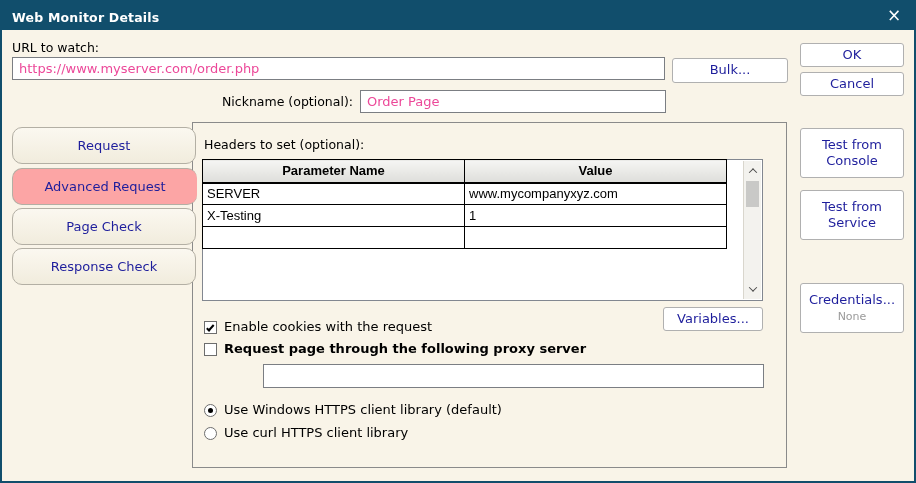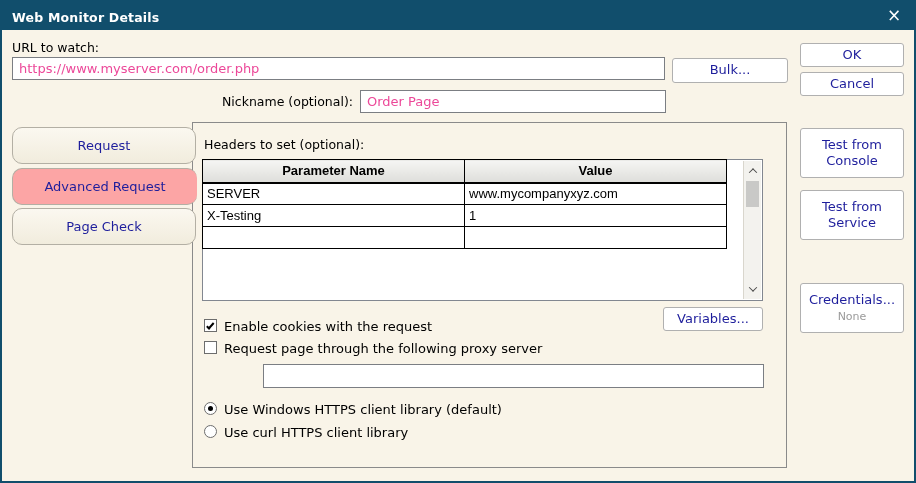--- a/index.html
+++ b/index.html
@@ -87,21 +87,21 @@
     position: absolute; left: 0; width: 100%; height: 16px;
     display: flex; align-items: center; justify-content: center; cursor: pointer;
   }
   .sb-arrow.up { top: 2px; }
   .sb-arrow.down { bottom: 2px; }
   .chev { width: 6px; height: 6px; border-left: 1.6px solid #4a4a4a; border-top: 1.6px solid #4a4a4a; }
   .chev.up { transform: rotate(45deg) translate(1px,1px); }
   .chev.down { transform: rotate(225deg) translate(1px,1px); }
   .sb-thumb { position: absolute; left: 2px; right: 2px; top: 20px; height: 26px; background: #c9c9c7; cursor: pointer; }
 
-  .opt-row { position: absolute; display: flex; align-items: flex-start; gap: 7px; }
+  .opt-row { position: absolute; display: flex; align-items: flex-end; gap: 7px; }
   .opt-row .txt { font-size: 13px; color: #000; white-space: nowrap; }
   .cb {
     width: 13px; height: 13px; background: #fff; border: 1px solid #6d6d6d;
     display: inline-flex; align-items: center; justify-content: center;
     flex: 0 0 auto; cursor: pointer;
   }
   .cb .mark { width: 8px; height: 4px; border-left: 2px solid #000; border-bottom: 2px solid #000; transform: rotate(-48deg) translate(0,-1px); }
   .radio {
     width: 13px; height: 13px; border-radius: 50%; background: #fff;
     border: 1px solid #6d6d6d; display: inline-flex; align-items: center; justify-content: center;
@@ -134,20 +134,21 @@
     <button class="btn stack" style="left:798px; top:253px; width:104px; height:50px;">
       <span>Credentials...</span>
       <span class="sub">None</span>
     </button>
 
     <div class="groupbox"></div>
 
     <div class="tab" style="top:97px;">Request</div>
     <div class="tab active" style="top:138px;">Advanced Request</div>
     <div class="tab" style="top:178px;">Page Check</div>
+    <div class="tab" style="top:218px;">Response Check</div>
 
     <span class="lbl" style="left:202px; top:107px;">Headers to set (optional):</span>
 
     <div class="listbox">
       <table class="hdrs">
         <thead>
           <tr>
             <th>Parameter Name</th>
             <th>Value</th>
           </tr>
@@ -179,21 +180,21 @@
     </div>
 
     <button class="btn" style="left:661px; top:277px; width:100px; height:24px;">Variables...</button>
 
     <div class="opt-row" style="left:202px; top:289px;">
       <span class="cb">
           <span class="mark"></span>
         </span>
       <span class="txt">Enable cookies with the request</span>
     </div>
-    <div class="opt-row" style="left:202px; top:311px;">
+    <div class="opt-row" style="left:202px; top:311px;font-weight:bold;">
       <span class="cb"></span>
       <span class="txt">Request page through the following proxy server</span>
     </div>
     <input class="text" style="left: 261px; top: 334px; width: 501px; height: 24px;" value="">
 
     <div class="opt-row" style="left:202px; top:372px;">
       <span class="radio">
           <span class="dot"></span>
         </span>
       <span class="txt">Use Windows HTTPS client library (default)</span>

